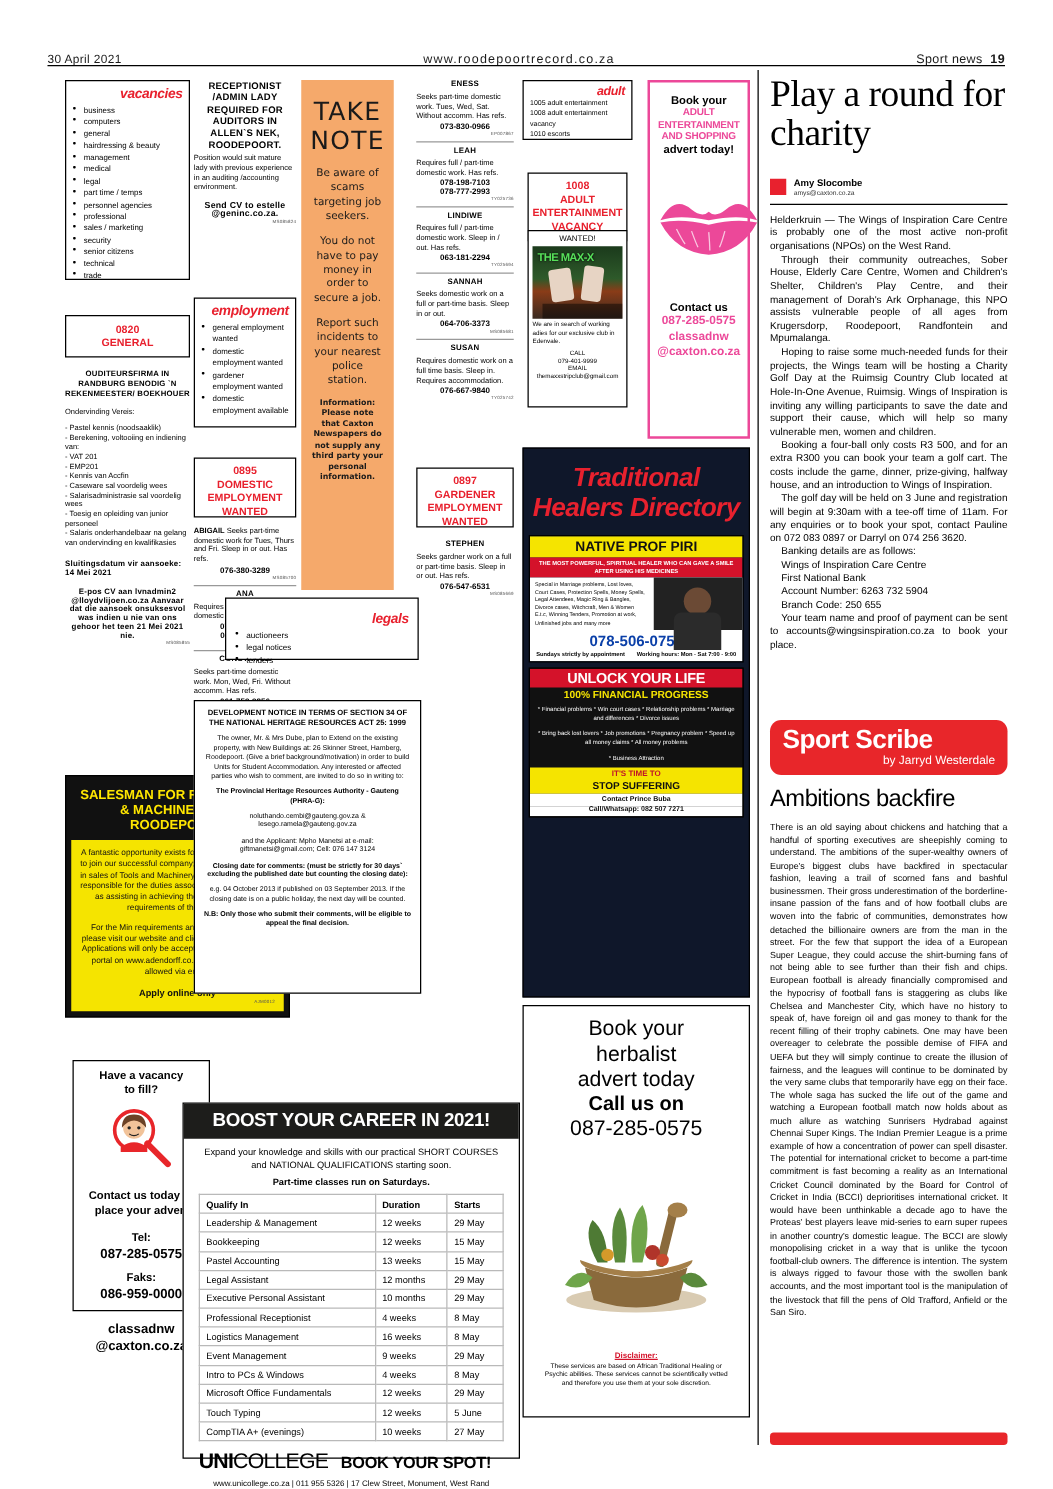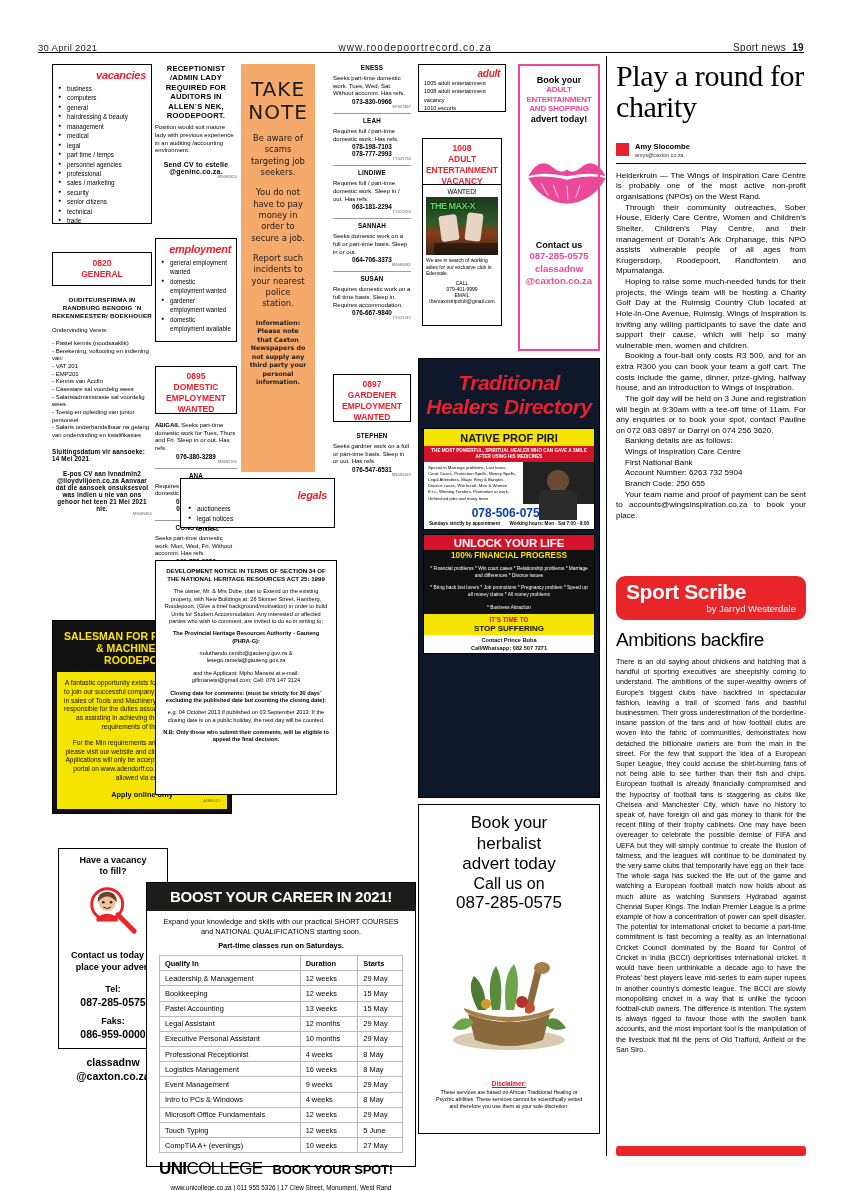--- a/index.html
+++ b/index.html
@@ -120,21 +120,21 @@
   .unlock .u1 { background:#d4122a; color:#fff; font-weight:bold; font-size:11.5px; padding:2px 0 1px; letter-spacing:-.2px; }
   .unlock .u2 { color:#f5e400; font-weight:bold; font-size:8.2px; padding:1px 0 3px; }
   .unlock .u3 { font-size:4.8px; line-height:1.5; padding:2px 5px 3px; text-align:center; }
   .unlock .u4 { background:#f5e400; color:#c0122a; font-weight:bold; font-size:6.4px; padding:2px 0 1px; }
   .unlock .u5 { background:#f5e400; color:#111; font-weight:bold; font-size:8px; padding:0 0 2px; }
   .unlock .u6 { background:#fff; color:#111; font-weight:bold; font-size:5.6px; padding:2px 0; }
 
   
   .herb { position:absolute; border:1px solid #000; background:#fff; text-align:center; padding:8px 6px; }
   .herb .h1 { font-size:17px; line-height:1.22; }
-  .herb .h2 { font-size:16px; font-weight:normal; }
+  .herb .h2 { font-size:16px; font-weight:bold; }
   .herbimg { width:150px; height:150px; margin:6px auto 4px; }
   .herb .disc-t { color:#d4122a; font-weight:bold; font-size:6.4px; text-decoration:underline; margin-top:2px; }
   .herb .disc { font-size:5.3px; line-height:1.35; padding:2px 6px 0; }
 
   
   .art { position:absolute; }
   .art h1 { font-family:"Liberation Serif", serif; font-weight:normal; font-size:30px; line-height:1.04; margin:0 0 8px; letter-spacing:-.4px; }
   .byline { display:flex; align-items:flex-start; gap:6px; border-bottom:1px solid #000; padding-bottom:5px; margin-bottom:7px;margin-top:20px; }
   .byline .sq { width:13px; height:13px; background:#e8212e; flex:0 0 13px; margin-top:1px; }
   .byline .bn { font-weight:bold; font-size:7.6px; line-height:1.25; }

